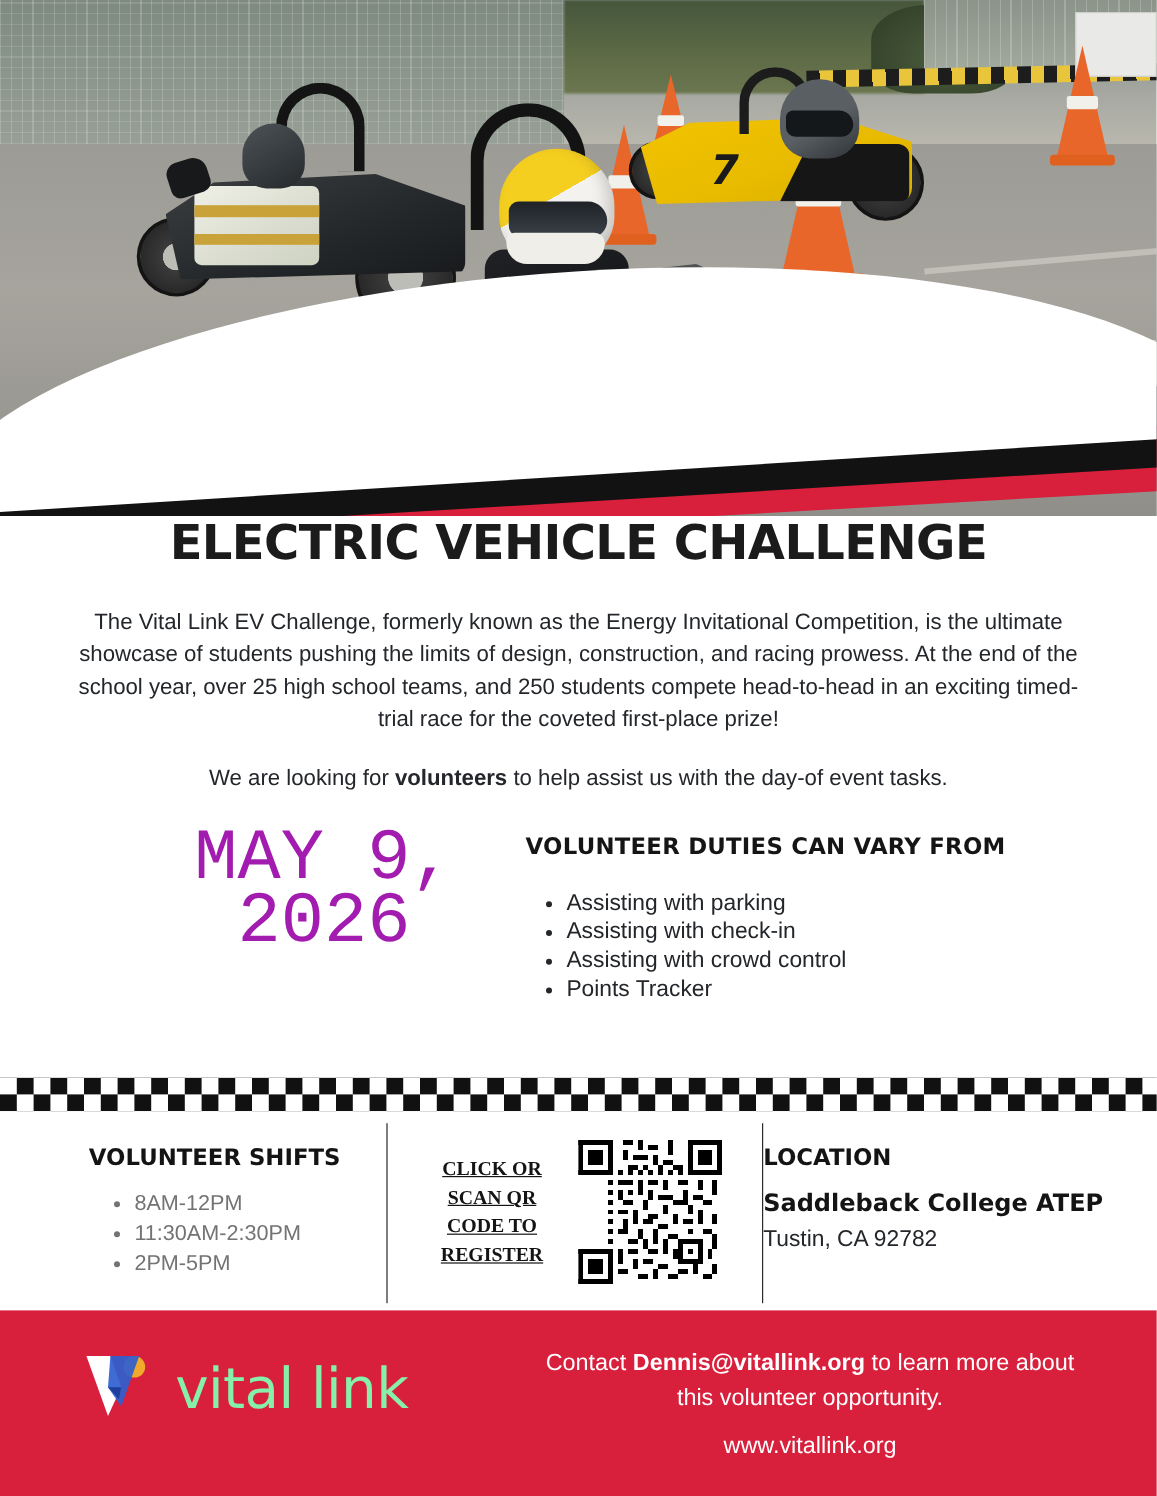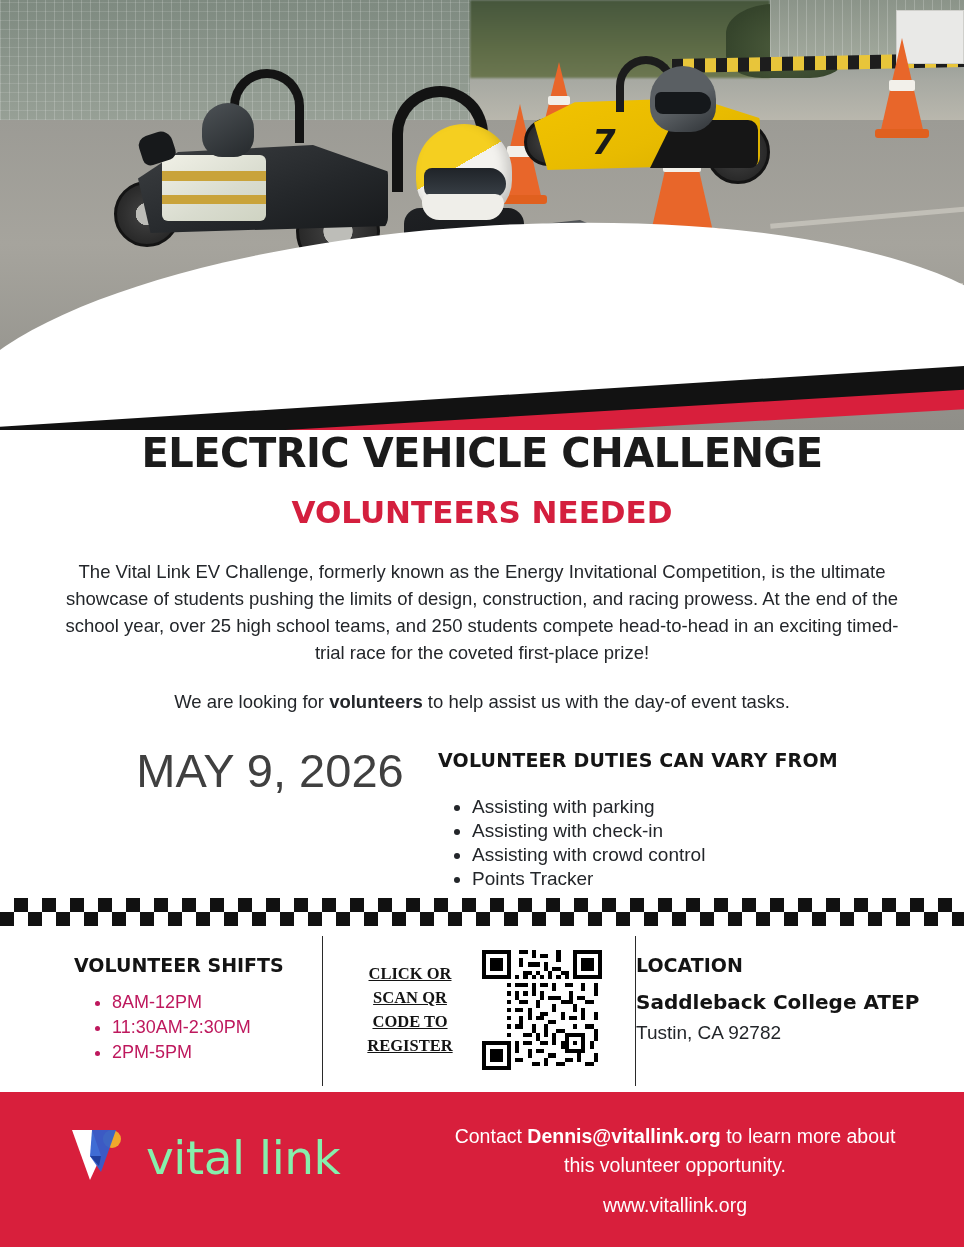--- a/index.html
+++ b/index.html
@@ -283,25 +283,25 @@
   .para2 b { font-weight: 700; }
 
   .mid {
     display: flex;
     margin-top: 24px;
     padding-left: 120px;
   }
   .date-block {
     width: 300px;
     text-align: center;
-    font-family: Liberation Sans, sans-serif;
+    font-family: Liberation Mono, monospace;
     font-weight: 400;
-    font-size: 47px;
+    font-size: 60px;
     line-height: 52px;
-    color: #404040;
+    color: #a21caf;
     padding-top: 6px;
   }
   .duties {
     margin-left: 18px;
     padding-top: 10px;
   }
   .duties h3 {
     font-family: "DejaVu Sans", sans-serif;
     font-size: 19px;
     font-weight: 700;
@@ -335,21 +335,21 @@
     align-items: flex-start;
   }
   .info-col { position: relative; }
   .shifts { width: 322px; padding-top: 22px; }
   .shifts h3 {
     font-family: "DejaVu Sans", sans-serif;
     font-size: 19px; font-weight: 700; color: #141414;
     padding-left: 74px;
   }
   .shifts ul { margin-top: 14px; padding-left: 112px; }
-  .shifts li { font-size: 18px; line-height: 25px; color: #be185d; }
+  .shifts li { font-size: 18px; line-height: 25px; color: #737373; }
 
   .divider {
     width: 1px; height: 150px; background: #2a2a2a; margin-top: 4px;
   }
   .qr-col {
     width: 312px;
     display: flex; align-items: center; justify-content: center;
     padding-top: 16px;
   }
   .qr-text {
@@ -495,21 +495,20 @@
       </div>
     </div>
 
     <div class="wave-red"></div>
     <div class="wave-black"></div>
     <div class="wave-white"></div>
   </div>
 
   <div class="content">
     <h1 class="title">ELECTRIC VEHICLE CHALLENGE</h1>
-    <h2 class="subtitle">VOLUNTEERS NEEDED</h2>
     <p class="para">The Vital Link EV Challenge, formerly known as the Energy Invitational Competition, is the ultimate showcase of students pushing the limits of design, construction, and racing prowess. At the end of the school year, over 25 high school teams, and 250 students compete head-to-head in an exciting timed-trial race for the coveted first-place prize!</p>
     <p class="para2">
       <span>We are looking for </span><b>volunteers</b><span> to help assist us with the day-of event tasks.</span>
     </p>
 
     <div class="mid">
       <div class="date-block">MAY 9, 2026</div>
       <div class="duties">
         <h3>VOLUNTEER DUTIES CAN VARY FROM</h3>
         <ul>

